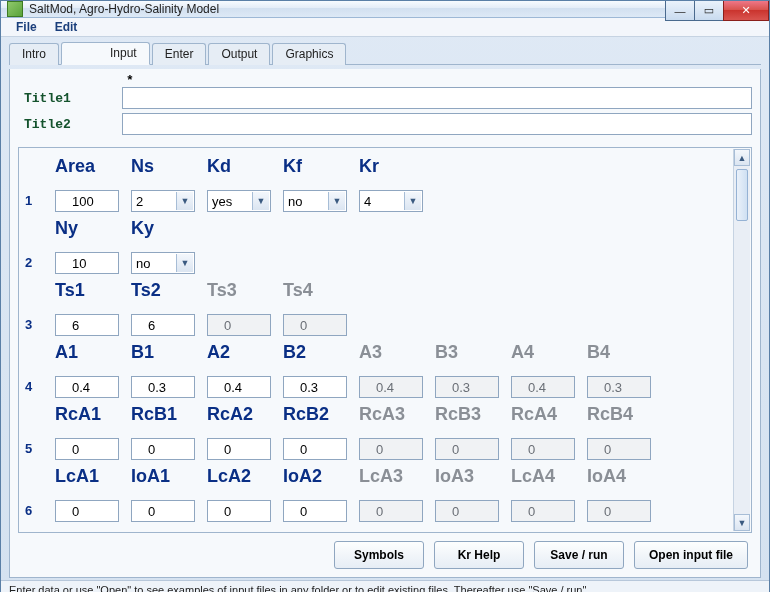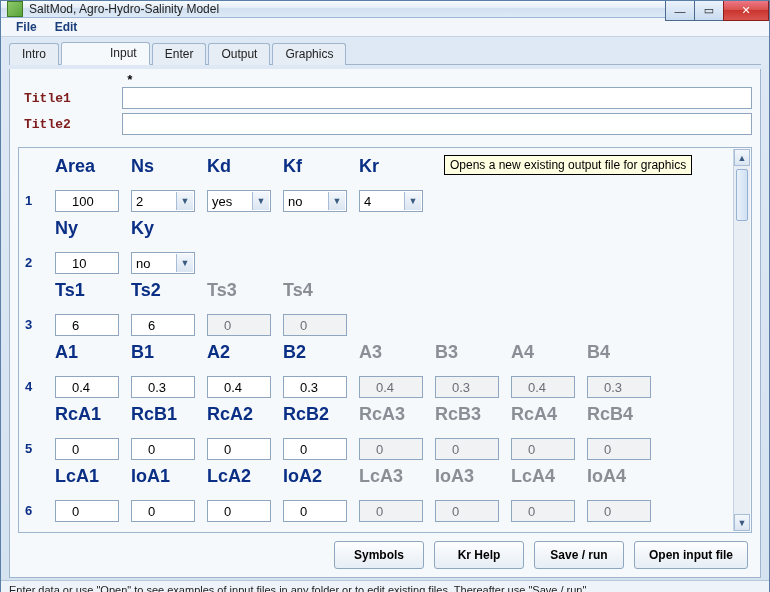--- a/index.html
+++ b/index.html
@@ -125,21 +125,21 @@
     display: flex;
     align-items: center;
     margin-bottom: 4px;
   }
   .top-fields .lbl {
     width: 104px;
     text-align: left;
     font-family: "Courier New", monospace;
     font-weight: bold;
     font-size: 13px;
-    color: #7f1d1d;
+    color: #14532d;
     padding-left: 6px;
   }
   .star {
     margin-left: 108px;
     font-family: "Courier New", monospace;
     font-weight: bold;
     font-size: 13px;
     height: 14px;
   }
   .wide-input {
@@ -344,21 +344,20 @@
         <div class="row">
           <div class="lbl">Title1</div>
           <input class="wide-input" value="" style="">
         </div>
         <div class="row">
           <div class="lbl">Title2</div>
           <input class="wide-input" value="" style="">
         </div>
       </div>
 
-      <div class="tooltip">Opens a new existing output file for graphics</div>
 
       <div class="grid-wrap">
         <div class="vscroll">
           <div class="arrow">▲</div>
           <div class="thumb"></div>
           <div class="arrow" style="position:absolute;bottom:0;left:0;right:0">▼</div>
         </div>
 
         <div class="grid-row">
           <div class="rownum">1</div>

